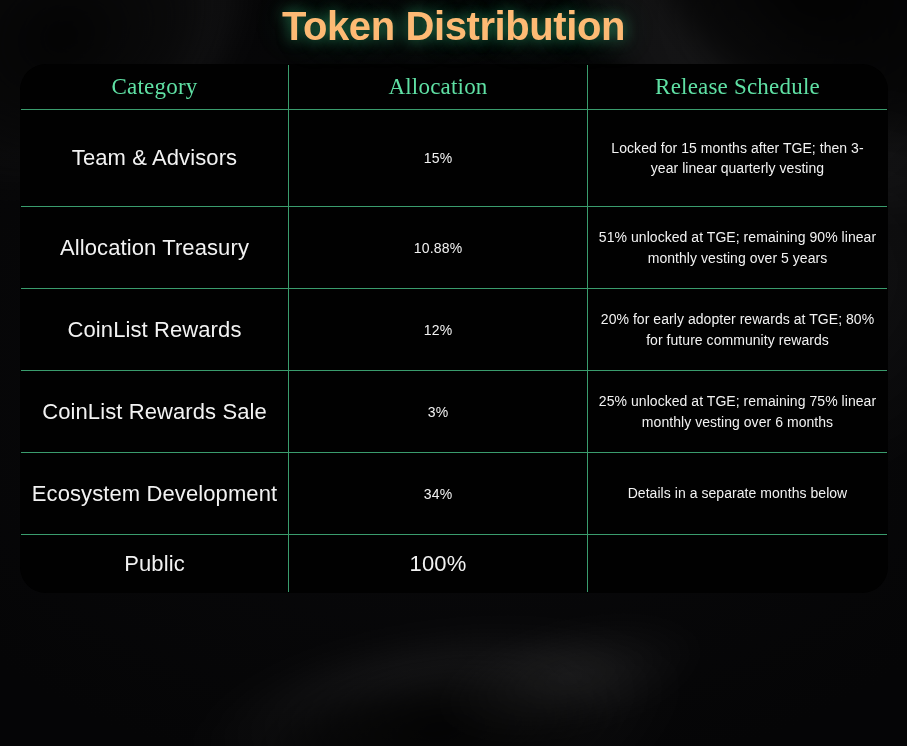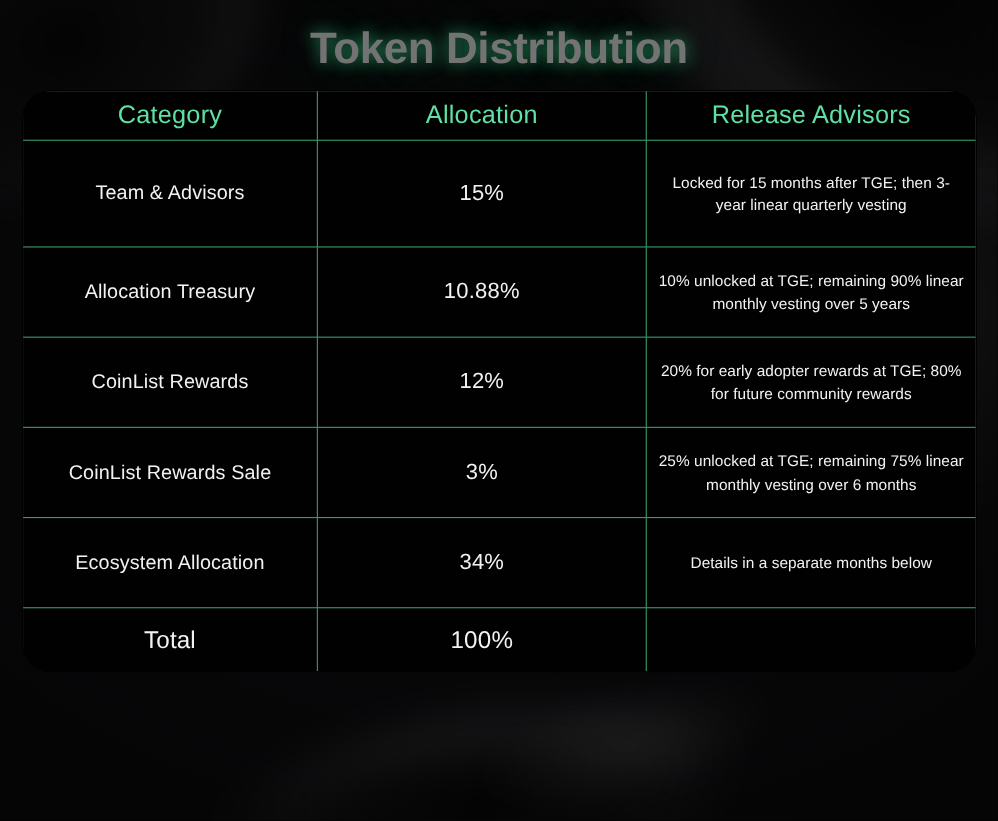--- a/index.html
+++ b/index.html
@@ -93,26 +93,26 @@
   #page {
     position: relative;
     z-index: 2;
     width: 907px;
     height: 746px;
     padding: 0 20px;
   }
 
   #page-title {
     text-align: center;
-    color: #737373;
+    color: #fdba74;
     font-size: 40px;
     font-weight: bold;
     letter-spacing: -0.4px;
     line-height: 1;
-    padding-top: 24px;
+    padding-top: 6px;
     padding-bottom: 18px;
     text-shadow: 0 0 14px rgba(64, 220, 145, 0.55), 0 0 34px rgba(64, 220, 145, 0.28);
   }
 
   #dist-table {
     width: 867px;
     border-collapse: collapse;
     border: 1px solid #3a9c6d;
     border-radius: 26px;
     overflow: hidden;
@@ -124,21 +124,21 @@
   #dist-table td {
     border: 1px solid #3a9c6d;
     text-align: center;
     vertical-align: middle;
     padding: 6px 10px;
   }
 
   
   #dist-table tr > *:first-child { border-left: none; }
   #dist-table tr > *:last-child  { border-right: none; }
-  #dist-table thead th { border-top: none; }
+  #dist-table thead th { border-top: none; font-family: Liberation Serif, serif; }
   #dist-table tbody tr:last-child td { border-bottom: none; }
 
   #dist-table thead th {
     color: #5fe0a4;
     font-size: 23px;
     font-weight: normal;
     height: 45px;
     line-height: 1.1;
     letter-spacing: 0.2px;
   }
@@ -146,26 +146,26 @@
   #dist-table td {
     color: #f2f2f2;
     font-weight: 300;
   }
 
   .col-category { width: 268px; }
   .col-allocation { width: 299px; }
   .col-release { width: 300px; }
 
   .cell-category {
-    font-size: 18px;
+    font-size: 22px;
     line-height: 1.42;
     letter-spacing: 0.1px;
   }
   .cell-allocation {
-    font-size: 20px;
+    font-size: 14px;
     letter-spacing: 0.2px;
   }
   .cell-release {
     font-size: 14px;
     line-height: 1.45;
     letter-spacing: 0.05px;
     padding-left: 14px;
     padding-right: 14px;
   }
 
@@ -196,58 +196,58 @@
   <table id="dist-table">
     <colgroup>
       <col class="col-category">
       <col class="col-allocation">
       <col class="col-release">
     </colgroup>
     <thead>
       <tr>
         <th>Category</th>
         <th>Allocation</th>
-        <th>Release Advisors</th>
+        <th>Release Schedule</th>
       </tr>
     </thead>
     <tbody>
 
       <tr class="row-tall">
         <td class="cell-category">Team &amp; Advisors</td>
         <td class="cell-allocation">15%</td>
         <td class="cell-release">Locked for 15 months after TGE; then 3-year linear quarterly vesting</td>
       </tr>
 
 
       <tr class="row-mid">
         <td class="cell-category">Allocation Treasury</td>
         <td class="cell-allocation">10.88%</td>
-        <td class="cell-release">10% unlocked at TGE; remaining 90% linear monthly vesting over 5 years</td>
+        <td class="cell-release">51% unlocked at TGE; remaining 90% linear monthly vesting over 5 years</td>
       </tr>
 
       <tr class="row-mid">
         <td class="cell-category">CoinList Rewards</td>
         <td class="cell-allocation">12%</td>
         <td class="cell-release">20% for early adopter rewards at TGE; 80% for future community rewards</td>
       </tr>
 
       <tr class="row-mid">
         <td class="cell-category">CoinList Rewards Sale</td>
         <td class="cell-allocation">3%</td>
         <td class="cell-release">25% unlocked at TGE; remaining 75% linear monthly vesting over 6 months</td>
       </tr>
 
       <tr class="row-mid">
-        <td class="cell-category">Ecosystem Allocation</td>
+        <td class="cell-category">Ecosystem Development</td>
         <td class="cell-allocation">34%</td>
         <td class="cell-release">Details in a separate months below</td>
       </tr>
 
       <tr class="row-total">
-        <td class="cell-category">Total</td>
+        <td class="cell-category">Public</td>
         <td class="cell-allocation">100%</td>
         <td class="cell-release"></td>
       </tr>
 
     </tbody>
   </table>
 
 </div>
 
 </body></html>

